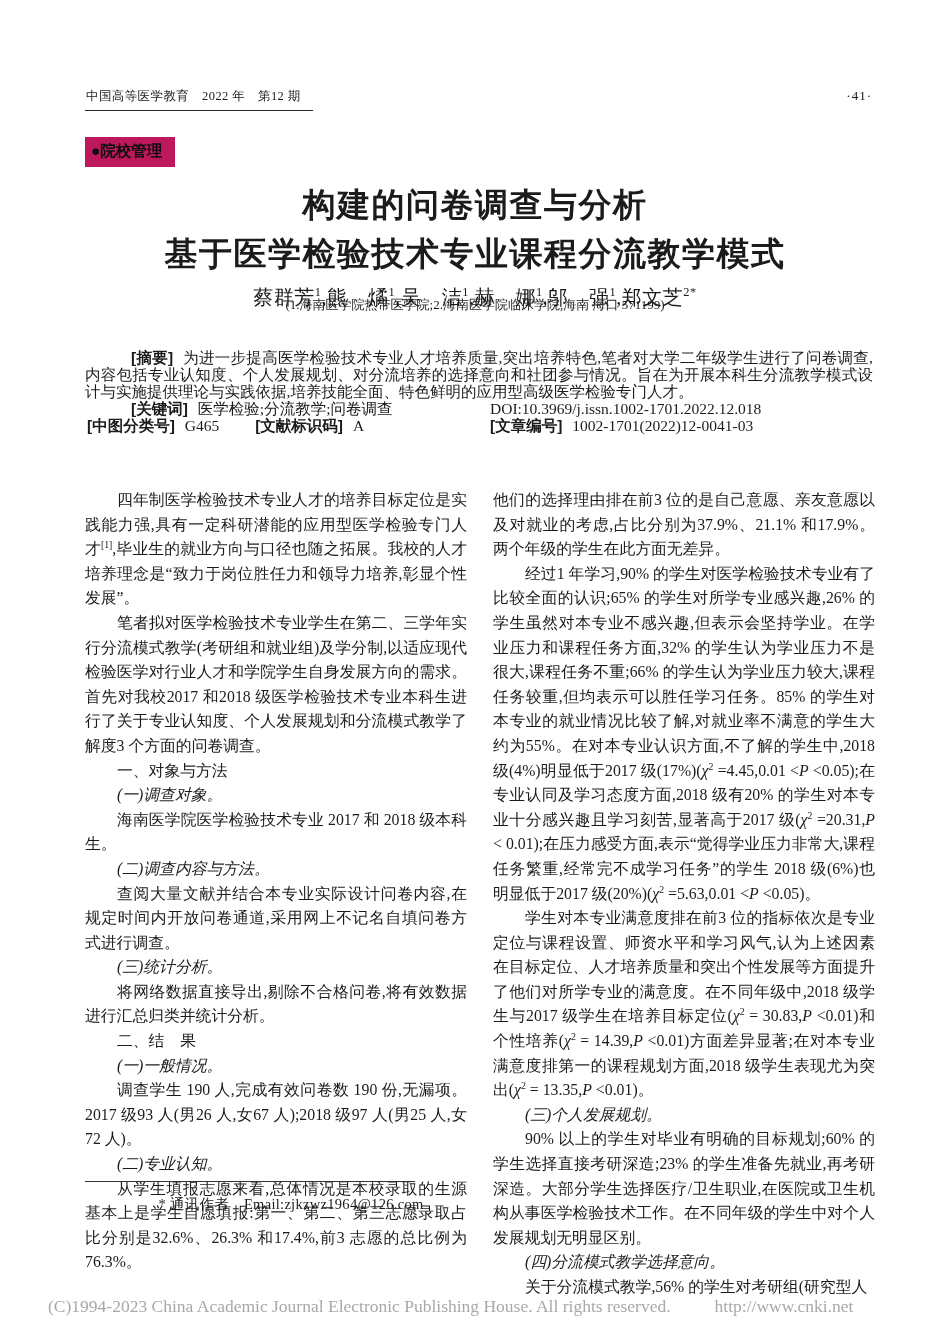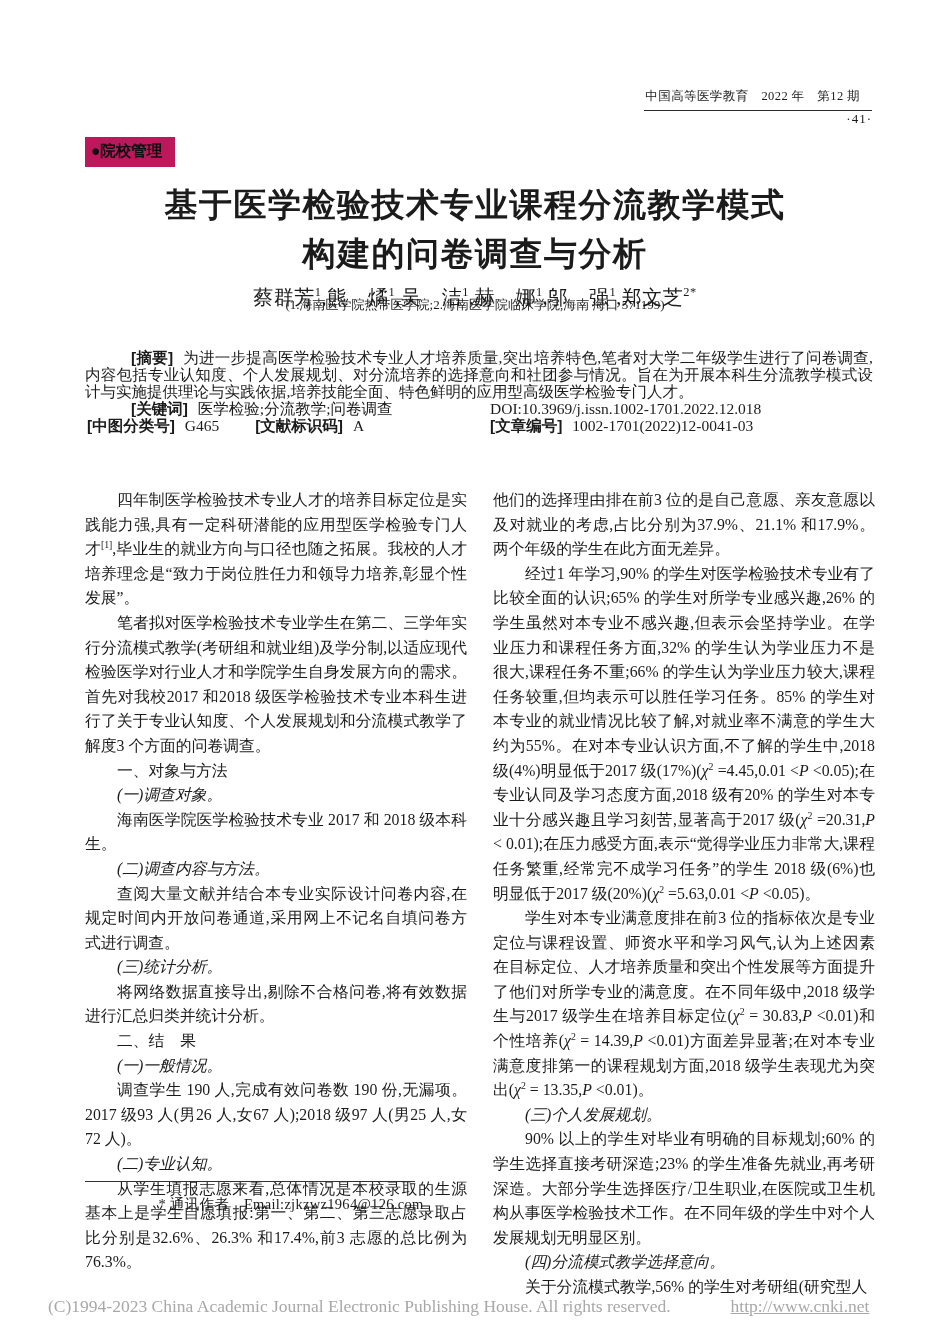--- a/index.html
+++ b/index.html
@@ -2,21 +2,21 @@
 <html><head>
 <meta charset="utf-8">
 <style>
   html,body{margin:0;padding:0;background:#ffffff;}
   .page{position:relative;width:950px;height:1344px;background:#ffffff;overflow:hidden;
         font-family:"Liberation Serif","DejaVu Serif",serif;color:#1b1b1b;}
   sup{font-size:0.62em;line-height:0;}
   i{font-style:italic;}
 
   .header{position:absolute;top:88px;left:85px;right:78px;display:flex;
-          justify-content:space-between;align-items:flex-end;font-size:12.5px;flex-direction:column;}
+          justify-content:space-between;align-items:flex-end;font-size:12.5px;}
   .header-left{border-bottom:1.6px solid #2a2a2a;padding:0 12px 5px 1px;letter-spacing:.4px;}
   .page-num{font-size:13px;padding-bottom:7px;letter-spacing:1px;}
 
   .badge{position:absolute;top:137px;left:85px;background:#be185d;color:#0d0d0d;
          font-family:"Liberation Sans","DejaVu Sans",sans-serif;font-weight:bold;
          font-size:15.5px;padding:4px 13px 5px 6px;}
 
   .title{position:absolute;top:180px;left:0;width:100%;text-align:center;
          font-family:"Liberation Sans","DejaVu Sans",sans-serif;font-weight:bold;
          font-size:33px;line-height:49px;letter-spacing:1.5px;}
@@ -41,37 +41,37 @@
   .block.para-cont{text-indent:0;}
   .block.heading{font-family:"Liberation Sans","DejaVu Sans",sans-serif;font-weight:normal;text-indent:32px;}
   .block.subheading{text-indent:32px;font-style:italic;}
 
   .footnote{position:absolute;top:1181px;left:85px;width:382px;font-size:14.5px;text-align:center;}
   .fn-rule{width:330px;border-top:1.5px solid #333;margin-bottom:13px;}
   .fn-text{padding-left:30px;letter-spacing:.3px;}
 
   .footer{position:absolute;top:1296px;left:48px;width:870px;color:#a8a8a8;
           font-size:17.5px;display:flex;white-space:nowrap;}
-  .footer-url{margin-left:60px;text-decoration:underline;}
+  .footer-url{margin-left:44px;}
 </style>
 </head>
 <body>
 
 <div class="page">
 
   <div class="header">
     <span class="header-left">中国高等医学教育　2022 年　第12 期</span>
     <span class="page-num">·41·</span>
   </div>
 
   <div class="badge">●院校管理</div>
 
   <div class="title">
+    <div>构建的问卷调查与分析</div>
     <div>基于医学检验技术专业课程分流教学模式</div>
-    <div>构建的问卷调查与分析</div>
   </div>
 
   <div class="authors">蔡群芳<sup>1</sup>,熊　燏<sup>1</sup>,吴　洁<sup>1</sup>,赫　娜<sup>1</sup>,邬　强<sup>1</sup>,郑文芝<sup>2*</sup></div>
 
   <div class="affiliation">(1.海南医学院热带医学院;2.海南医学院临床学院,海南 海口 571199)</div>
 
   <div class="abstract">
     <div class="abstract-para">
       <span class="lbl">[摘要]</span><span>为进一步提高医学检验技术专业人才培养质量,突出培养特色,笔者对大学二年级学生进行了问卷调查,内容包括专业认知度、个人发展规划、对分流培养的选择意向和社团参与情况。旨在为开展本科生分流教学模式设计与实施提供理论与实践依据,培养技能全面、特色鲜明的应用型高级医学检验专门人才。</span>
     </div>

